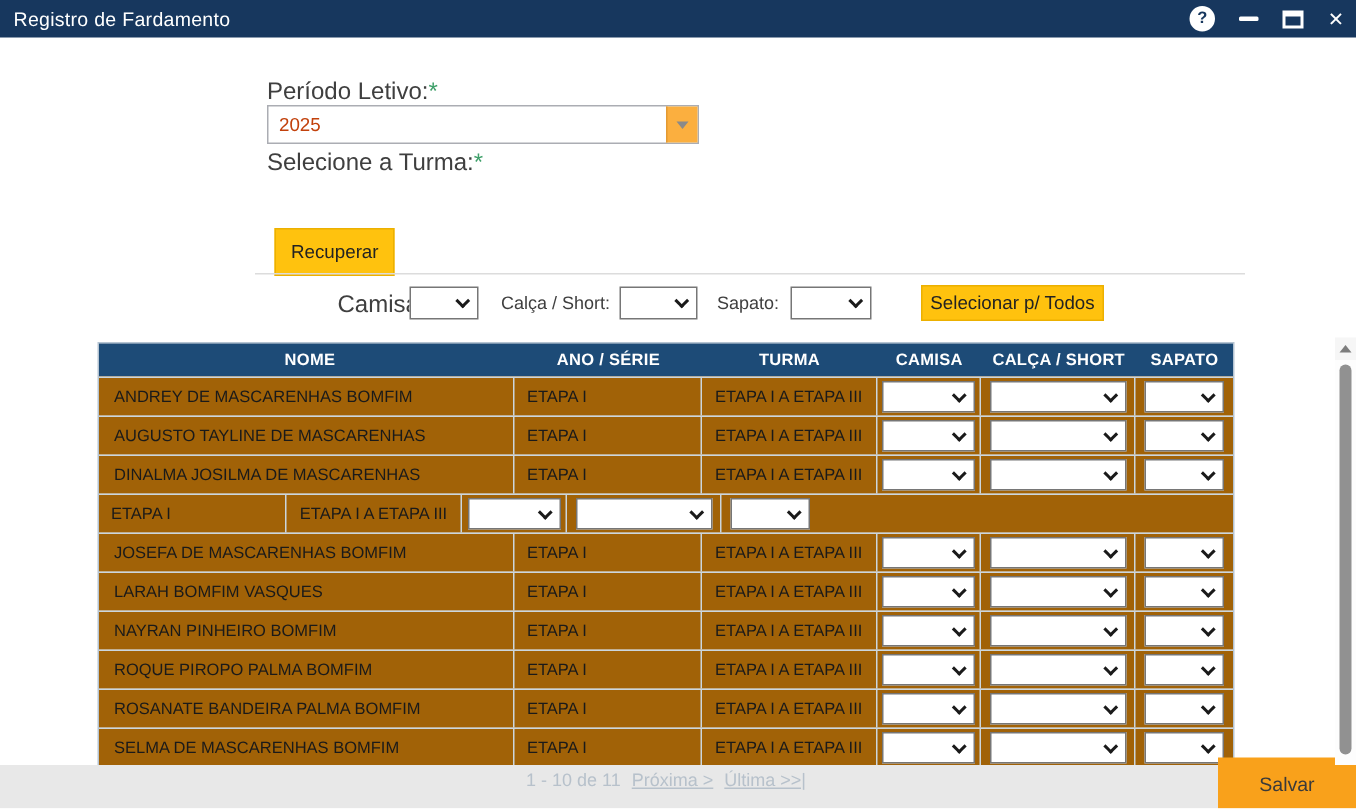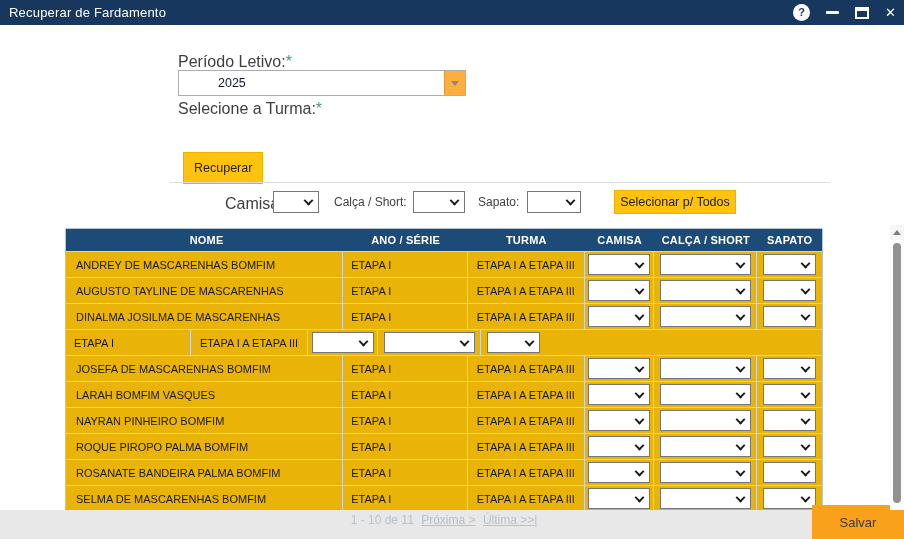--- a/index.html
+++ b/index.html
@@ -16,22 +16,22 @@
   .help-circle { width:17px; height:17px; border-radius:50%; background:#fff; color:#17375E;
     font-weight:bold; font-size:11px; line-height:17px; text-align:center; }
   .min-glyph { width:13px; height:3px; background:#fff; border-radius:1px; }
   .max-glyph { width:14px; height:12px; border:2px solid #fff; border-top-width:4px; background:transparent; }
   .close-glyph { color:#fff; font-size:13px; font-weight:bold; }
 
   
   .flabel { position:absolute; font-size:16px; color:#3f3f3f; }
   .req { color:#3fa06a; }
   .combo { position:absolute; height:26px; background:#fff; border:1px solid #ABADB3; display:flex; }
-  .combo-value { flex:1; font-size:12.5px; color:#0f172a; line-height:24px; padding-left:7px;
-    white-space:nowrap; overflow:hidden;margin-left:32px; }
+  .combo-value { flex:1; font-size:12.5px; color:#c2410c; line-height:24px; padding-left:7px;
+    white-space:nowrap; overflow:hidden; }
   .combo-btn { width:21px; height:24px; background:#FBAF3F; border-left:1px solid #E39A33;
     display:flex; align-items:center; justify-content:center; cursor:pointer; }
   .combo-btn .tri { width:0; height:0; border-left:4px solid transparent; border-right:4px solid transparent;
     border-top:5px solid #8a8a8a; }
 
   .btn-yellow { position:absolute; background:#FFC20E; border:1px solid #ECB000; color:#222;
     font-size:12.5px; font-family:inherit; cursor:pointer; padding:0 10px; }
   .divider { position:absolute; height:1px; background:#DCDCDC; }
 
   
@@ -41,21 +41,21 @@
   .sel .chev { position:absolute; right:7px; top:50%; width:7px; height:7px; pointer-events:none;
     border-right:2px solid #1a1a1a; border-bottom:2px solid #1a1a1a;
     transform:translateY(-70%) rotate(45deg); }
   .fsel { position:absolute; height:22px; }
 
   
   .grid { position:absolute; left:65px; top:228px; width:758px; border:1px solid #B5C4D2; background:#fff; }
   .thead { display:flex; height:22px; background:#1D4B77; color:#fff; }
   .th { font-size:11px; font-weight:bold; display:flex; align-items:center; justify-content:center;
     letter-spacing:.2px; }
-  .trow { display:flex; height:26px; border-top:1px solid #CBD6DE; background:#eab308; }
+  .trow { display:flex; height:26px; border-top:1px solid #CBD6DE; background:#a16207; }
   .td { font-size:11px; color:#1a1a1a; display:flex; align-items:center; border-right:1px solid #CBD6DE;
     white-space:nowrap; overflow:hidden; }
   .td:last-child { border-right:none; }
   .c-nome  { width:278px; padding-left:10px; }
   .c-ano   { width:125px; padding-left:8px; }
   .c-turma { width:117px; justify-content:center; }
   .c-camisa{ width:70px;  justify-content:center; }
   .c-calca { width:103px; justify-content:center; }
   .c-sapato{ width:65px;  justify-content:center; }
   .rowsel { height:21px; }
@@ -76,21 +76,21 @@
     border-bottom:5px solid #7d7d7d; }
   .vs-thumb { position:absolute; left:3px; top:18px; width:8px; height:260px; background:#919191;
     border-radius:4px; cursor:pointer; }
 </style>
 </head>
 <body>
 
 <div class="window">
 
   <div class="titlebar">
-    <span class="title">Recuperar de Fardamento</span>
+    <span class="title">Registro de Fardamento</span>
     <div class="controls">
       <span class="ctl">
           <span class="help-circle">?</span>
         </span>
       <span class="ctl">
           <span class="min-glyph"></span>
         </span>
       <span class="ctl">
           <span class="max-glyph"></span>
         </span>

